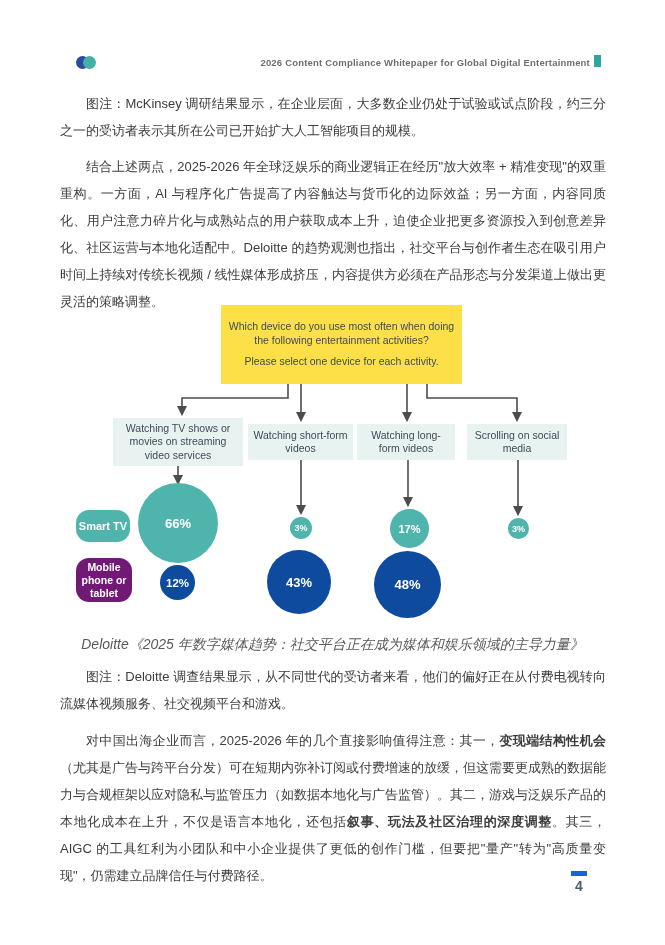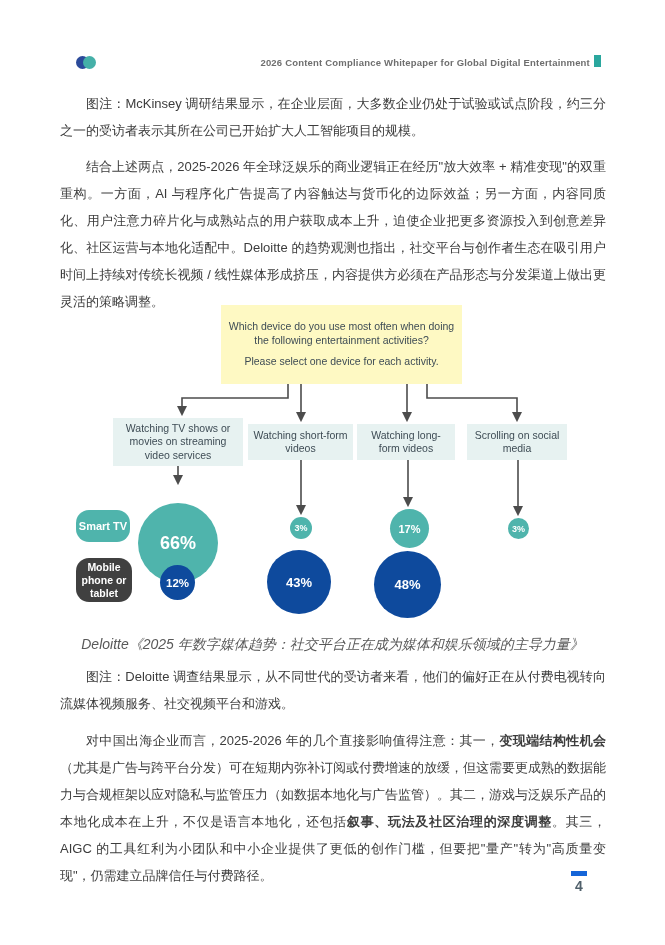--- a/index.html
+++ b/index.html
@@ -28,49 +28,49 @@
   .p1 { top:90px; }
   .p2 { top:153px; }
   .p3 { top:663px; }
   .p4 { top:727px; }
   .para b { font-weight:bold; }
 
   
   .chart { position:absolute; left:60px; top:303px; width:545px; height:332px; }
   .q-box {
     position:absolute; left:161px; top:2px; width:241px; height:79px; box-sizing:border-box;
-    background:#fef9c3; color:#3e4c55; font-size:10.5px; line-height:13.5px;
+    background:#fde047; color:#3e4c55; font-size:10.5px; line-height:13.5px;
     display:flex; flex-direction:column; justify-content:center; align-items:center;
     text-align:center; padding:5px 7px; gap:8px;
   }
   .connector-svg { position:absolute; left:0; top:0; width:545px; height:332px; }
   .cat-box {
     position:absolute; box-sizing:border-box; background:#e7f2f1; color:#3e4c55;
     font-size:10.5px; line-height:13.5px; display:flex; align-items:center;
     justify-content:center; text-align:center; padding:2px 4px;
   }
   .cat1 { left:53px;  top:115px; width:130px; height:48px; }
   .cat2 { left:188px; top:121px; width:105px; height:36px; }
   .cat3 { left:297px; top:121px; width:98px;  height:36px; }
   .cat4 { left:407px; top:121px; width:100px; height:36px; }
 
   .legend {
     position:absolute; box-sizing:border-box; color:#ffffff; font-weight:bold;
     display:flex; align-items:center; justify-content:center; text-align:center;border-radius:13px;
   }
   .legend-tv     { left:16px; top:207px; width:54px; height:32px; background:#4fb4ac; font-size:11px; }
-  .legend-mobile { left:16px; top:255px; width:56px; height:44px; background:#404040; font-size:10.5px; line-height:13px; }
+  .legend-mobile { left:16px; top:255px; width:56px; height:44px; background:#701a75; font-size:10.5px; line-height:13px; }
 
   .bubble {
     position:absolute; border-radius:50%; color:#ffffff; font-weight:bold;
     display:flex; align-items:center; justify-content:center;
   }
   .teal { background:#4fb4ac; z-index:1; }
   .blue { background:#0e4a9d; z-index:2; }
-  .b-tv1 { left:78px;  top:200px; width:80px; height:80px; font-size:18px; }
+  .b-tv1 { left:78px;  top:180px; width:80px; height:80px; font-size:13px; }
   .b-mb1 { left:100px; top:262px; width:35px; height:35px; font-size:11.5px; }
   .b-tv2 { left:230px; top:214px; width:22px; height:22px; font-size:9px; }
   .b-mb2 { left:207px; top:247px; width:64px; height:64px; font-size:13px; }
   .b-tv3 { left:330px; top:206px; width:39px; height:39px; font-size:11px; }
   .b-mb3 { left:314px; top:248px; width:67px; height:67px; font-size:13px; }
   .b-tv4 { left:448px; top:215px; width:21px; height:21px; font-size:9px; }
   .b-mb4 { left:414px; top:239px; width:86px; height:86px; font-size:13.5px; }
 
   .caption {
     position:absolute; left:60px; top:636px; width:545px; text-align:center;

